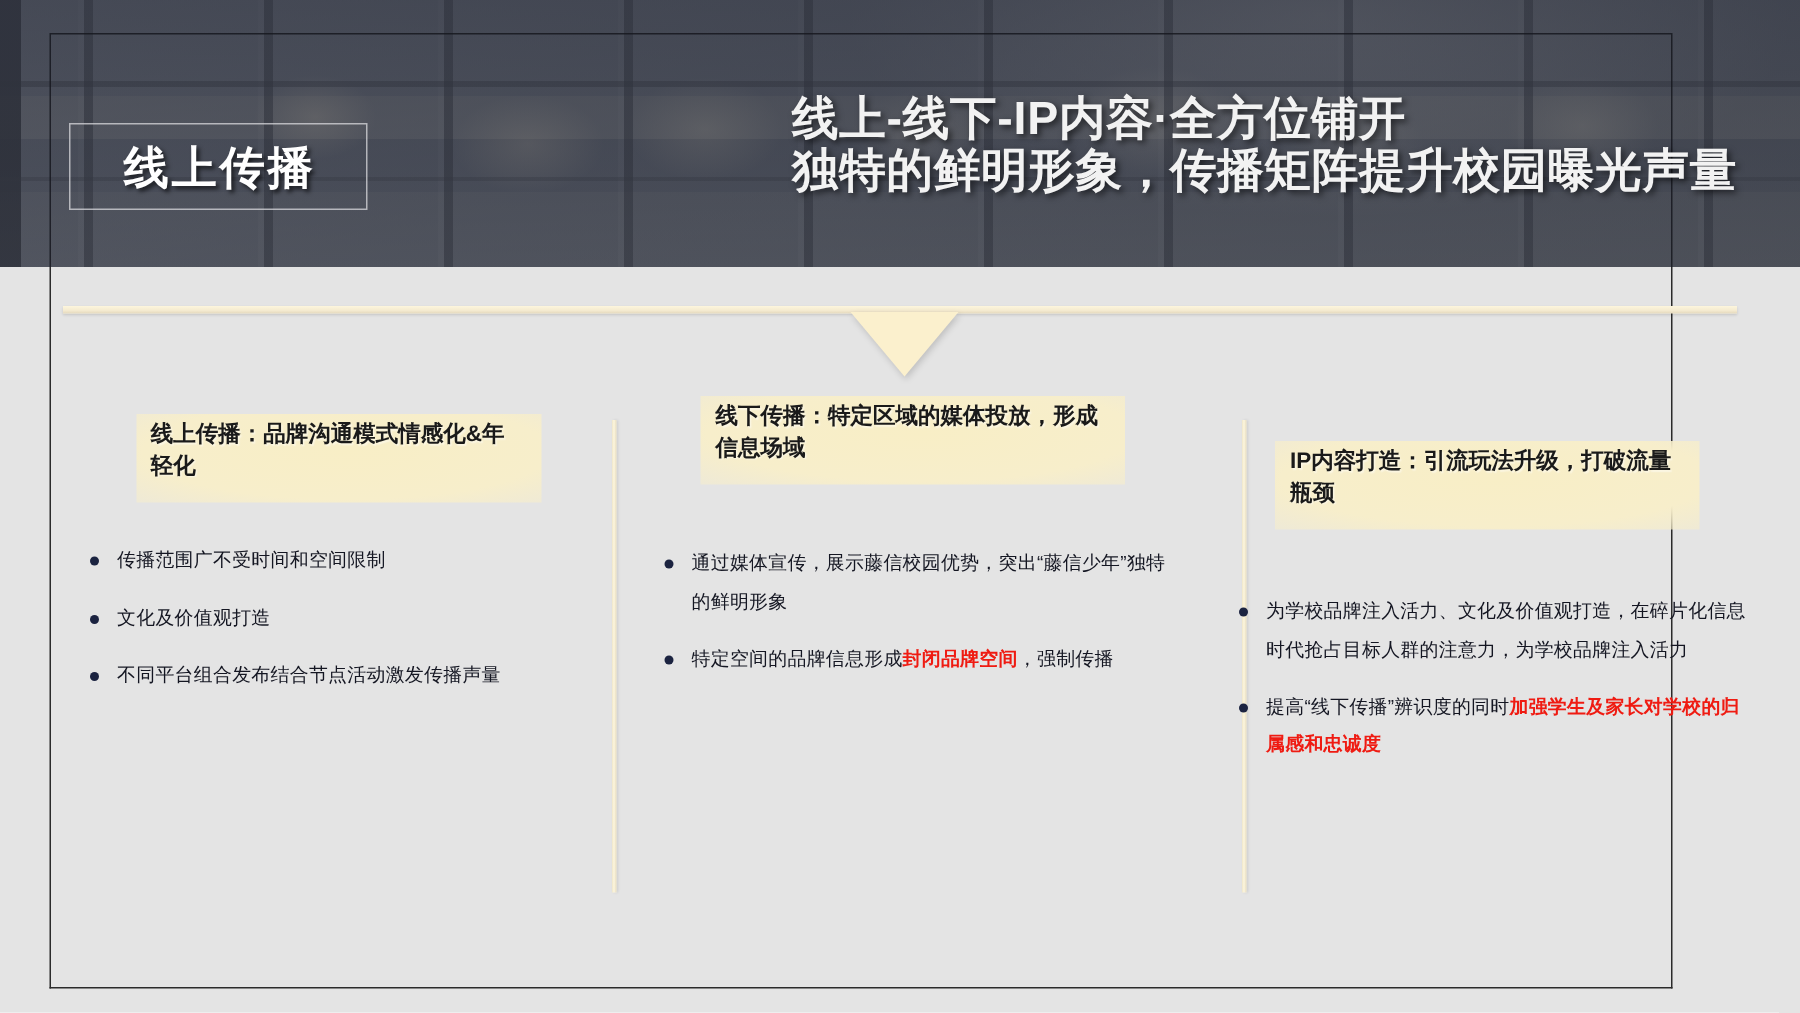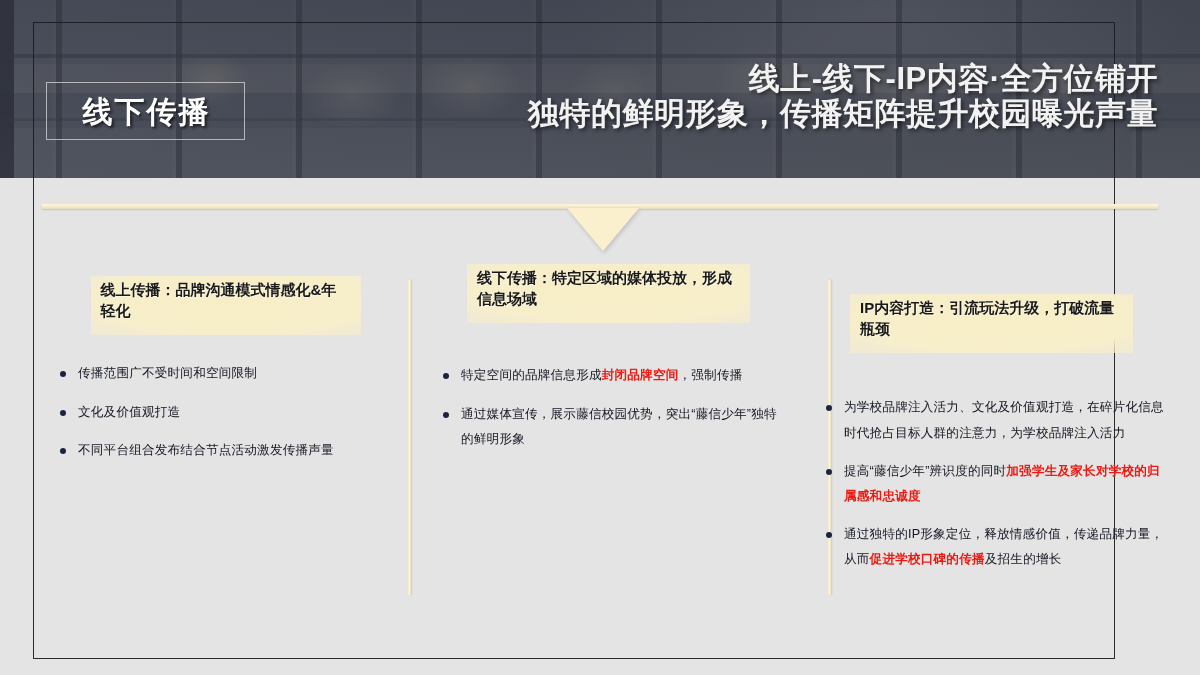--- a/index.html
+++ b/index.html
@@ -78,21 +78,21 @@
     position: absolute;
     left: 0; top: 0; width: 199px; height: 58px;
     display: flex; align-items: center; justify-content: center;
     color: #ffffff;
     font-size: 30px; font-weight: bold; letter-spacing: 2px;
     text-shadow: 2px 2px 3px rgba(0,0,0,.65);
   }
   .title {
     position: absolute;
     right: 42px; top: 62px;
-    text-align: right;
+    text-align: left;
     color: #f2f2f2;
     font-weight: bold;
     line-height: 1.12;
     text-shadow: 2px 2px 4px rgba(0,0,0,.6);
   }
   .title .l1 { font-size: 31px; letter-spacing: 0.5px; display:block; }
   .title .l2 { font-size: 31px; letter-spacing: 0.5px; display:block; }
 
   
   .body-frame {
@@ -174,21 +174,21 @@
 </head>
 <body>
 
 <div id="slide">
 
   <div class="header">
     <div class="photo"></div>
     <div class="header-tint"></div>
     <div class="header-frame"></div>
     <div class="badge">
-      <div class="badge-label">线下传播</div>
+      <div class="badge-label">线上传播</div>
     </div>
     <div class="title">
       <span class="l1">线上-线下-IP内容·全方位铺开</span>
       <span class="l2">独特的鲜明形象，传播矩阵提升校园曝光声量</span>
     </div>
   </div>
 
   <div class="body-frame"></div>
   <div class="rule"></div>
   <div class="rule-arrow"></div>
@@ -202,27 +202,26 @@
       <div class="bullets">
           <div class="bullet"><span>传播范围广不受时间和空间限制</span></div>
           <div class="bullet"><span>文化及价值观打造</span></div>
           <div class="bullet"><span>不同平台组合发布结合节点活动激发传播声量</span></div>
         </div>
     </div>
 
     <div class="col c2">
       <div class="col-head">线下传播：特定区域的媒体投放，形成信息场域</div>
       <div class="bullets">
+          <div class="bullet"><span>通过媒体宣传，展示藤信校园优势，突出“藤信少年”独特的鲜明形象</span></div>
           <div class="bullet"><span>特定空间的品牌信息形成</span><span class="hl">封闭品牌空间</span><span>，强制传播</span></div>
-          <div class="bullet"><span>通过媒体宣传，展示藤信校园优势，突出“藤信少年”独特的鲜明形象</span></div>
         </div>
     </div>
 
     <div class="col c3">
       <div class="col-head">IP内容打造：引流玩法升级，打破流量瓶颈</div>
       <div class="bullets">
           <div class="bullet"><span>为学校品牌注入活力、文化及价值观打造，在碎片化信息时代抢占目标人群的注意力，为学校品牌注入活力</span></div>
-          <div class="bullet"><span>提高“藤信少年”辨识度的同时</span><span class="hl">加强学生及家长对学校的归属感和忠诚度</span></div>
-          <div class="bullet"><span>通过独特的IP形象定位，释放情感价值，传递品牌力量，从而</span><span class="hl">促进学校口碑的传播</span><span>及招生的增长</span></div>
+          <div class="bullet"><span>提高“线下传播”辨识度的同时</span><span class="hl">加强学生及家长对学校的归属感和忠诚度</span></div>
         </div>
     </div>
   </div>
 </div>
 
 </body></html>

